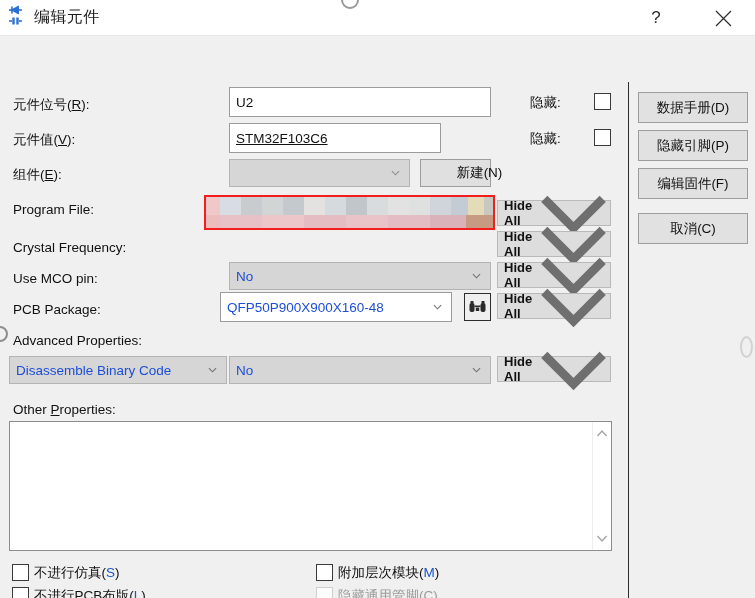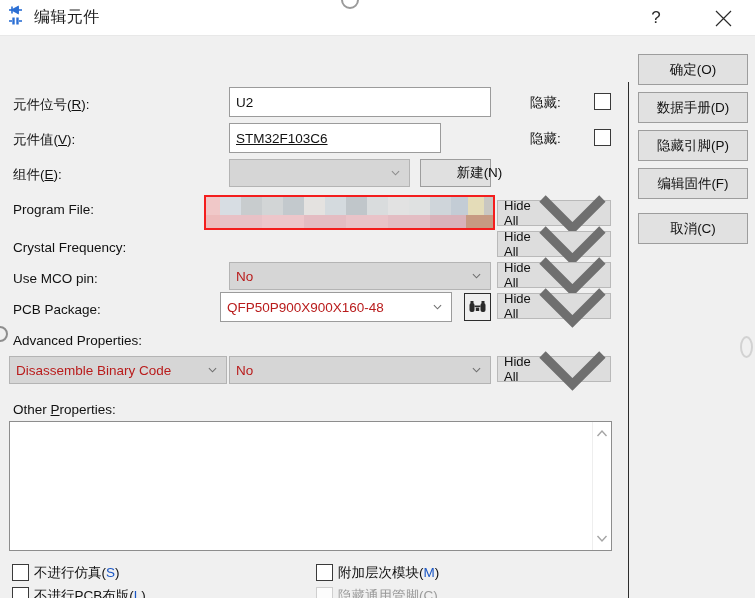--- a/index.html
+++ b/index.html
@@ -105,21 +105,21 @@
     height: 30px;
     outline: none;
   }
   .combo {
     position: absolute;
     box-sizing: border-box;
     background: #d6d6d6;
     border: 1px solid #b4b4b4;
     height: 28px;
     font-size: 13.5px;
-    color: #b91c1c;
+    color: #1d4ed8;
     display: flex;
     align-items: center;
     padding-left: 6px;
     cursor: default;
   }
   .combo.white {
     background: #ffffff;
     border: 1px solid #9b9b9b;
     height: 30px;
   }
@@ -175,20 +175,21 @@
     width: 114px; height: 26px;
     box-sizing: border-box;
     background: #dddddd;
     border: 1px solid #b9b9b9;
     font-size: 13px;
     color: #111;
     display: flex;
     align-items: center;
     padding-left: 6px;
     cursor: default;
+    font-weight: bold;
   }
 
   
   .hide-lbl {
     position: absolute;
     left: 530px;
     font-size: 13.5px;
     color: #111;
   }
   .cbox {
@@ -458,21 +459,20 @@
 
     <div class="cbox" style="left:12px; top:551px"></div>
     <div class="cbrow" style="left:34px; top:551px">不进行PCB布版(<span class="mn">L</span>)</div>
 
     <div class="cbox" style="left:316px; top:528px"></div>
     <div class="cbrow" style="left:338px; top:528px">附加层次模块(<span class="mn">M</span>)</div>
 
     <div class="cbox disabled" style="left:316px; top:551px"></div>
     <div class="cbrow dim" style="left:338px; top:551px">隐藏通用管脚(<span class="mn">C</span>)</div>
 
-    <div class="abtn" style="top:18px">确定(O)</div>
     <div class="abtn" style="top:56px">数据手册(D)</div>
     <div class="abtn" style="top:132px">编辑固件(F)</div>
     <div class="abtn" style="top:94px">隐藏引脚(P)</div>
     <div class="abtn" style="top:177px">取消(C)</div>
 
     <div class="wm-circle"></div>
 
   </div>
 </div>
 

